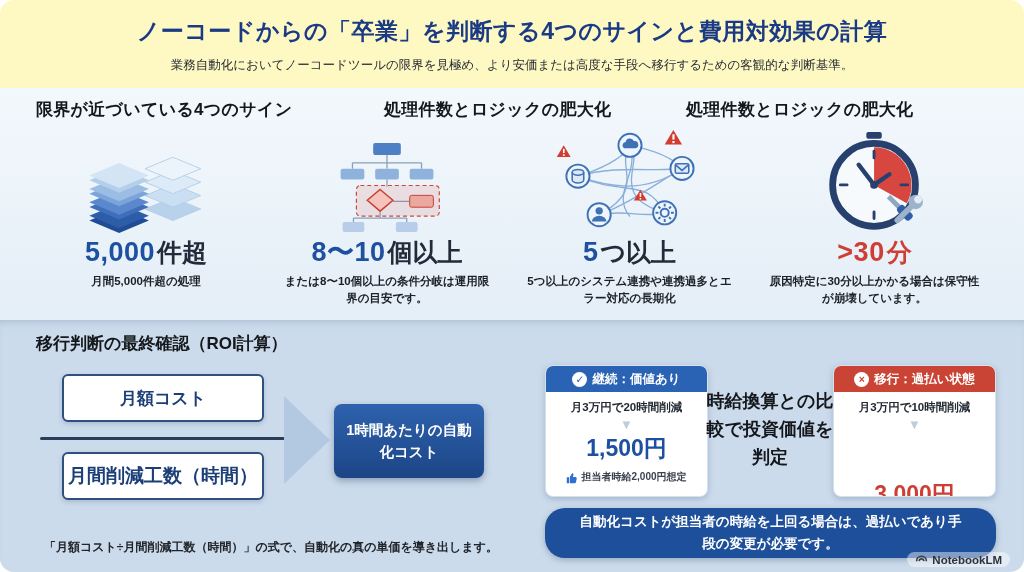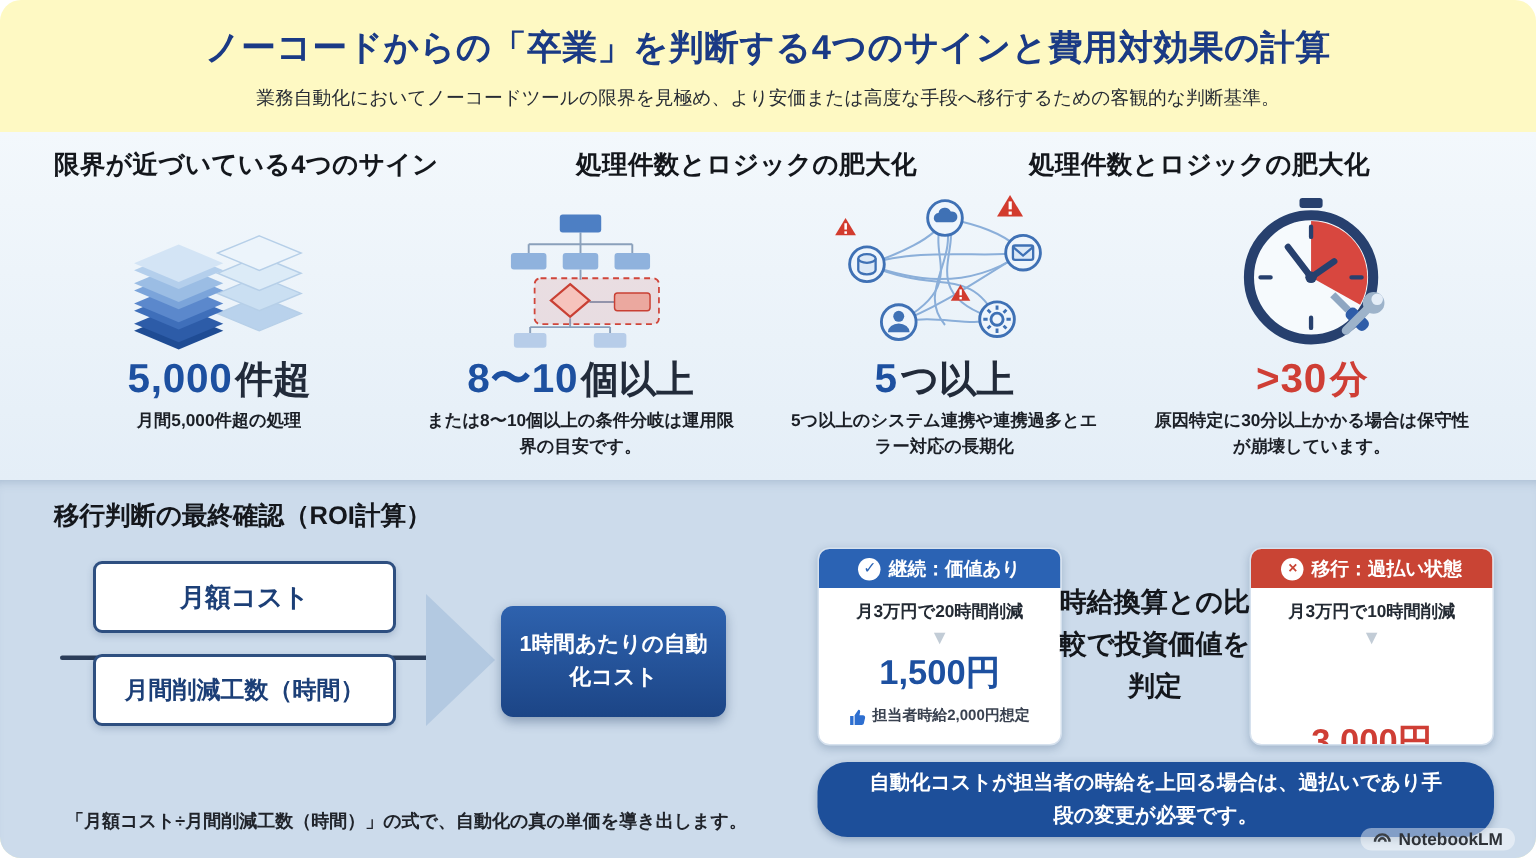--- a/index.html
+++ b/index.html
@@ -41,21 +41,21 @@
     position:absolute; top:320px; left:0; width:100%; height:252px;
     background:#ccdbeb; box-shadow:inset 0 6px 8px -6px rgba(70,100,140,.35);
   }
   .roi-h{ position:absolute; left:36px; top:12px; font-size:17px; font-weight:bold; color:#14171c; }
   .fbox{
     position:absolute; background:#ffffff; border:2px solid #2e4f80; border-radius:6px;
     display:flex; align-items:center; justify-content:center;
     font-weight:bold; color:#1c3f77; box-shadow:0 2px 5px rgba(40,70,110,.22);
   }
   .num-box{ left:62px; top:54px;  width:202px; height:48px; font-size:17px; }
-  .den-box{ left:62px; top:116px; width:202px; height:48px; font-size:16px; }
+  .den-box{ left:62px; top:132px; width:202px; height:48px; font-size:19px; }
   .fline{ position:absolute; left:40px; top:117px; width:246px; height:3px; background:#2b3d59; border-radius:2px; }
   .rarrow{
     position:absolute; left:284px; top:76px; width:0; height:0;
     border-top:44px solid transparent; border-bottom:44px solid transparent;
     border-left:46px solid #b3c9e1;
   }
   .result{
     position:absolute; left:334px; top:84px; width:150px; height:74px;
     background:linear-gradient(180deg,#2e62ae,#1c4586); border-radius:8px;
     color:#fff; font-weight:bold; font-size:14.5px; text-align:center; line-height:1.55;

